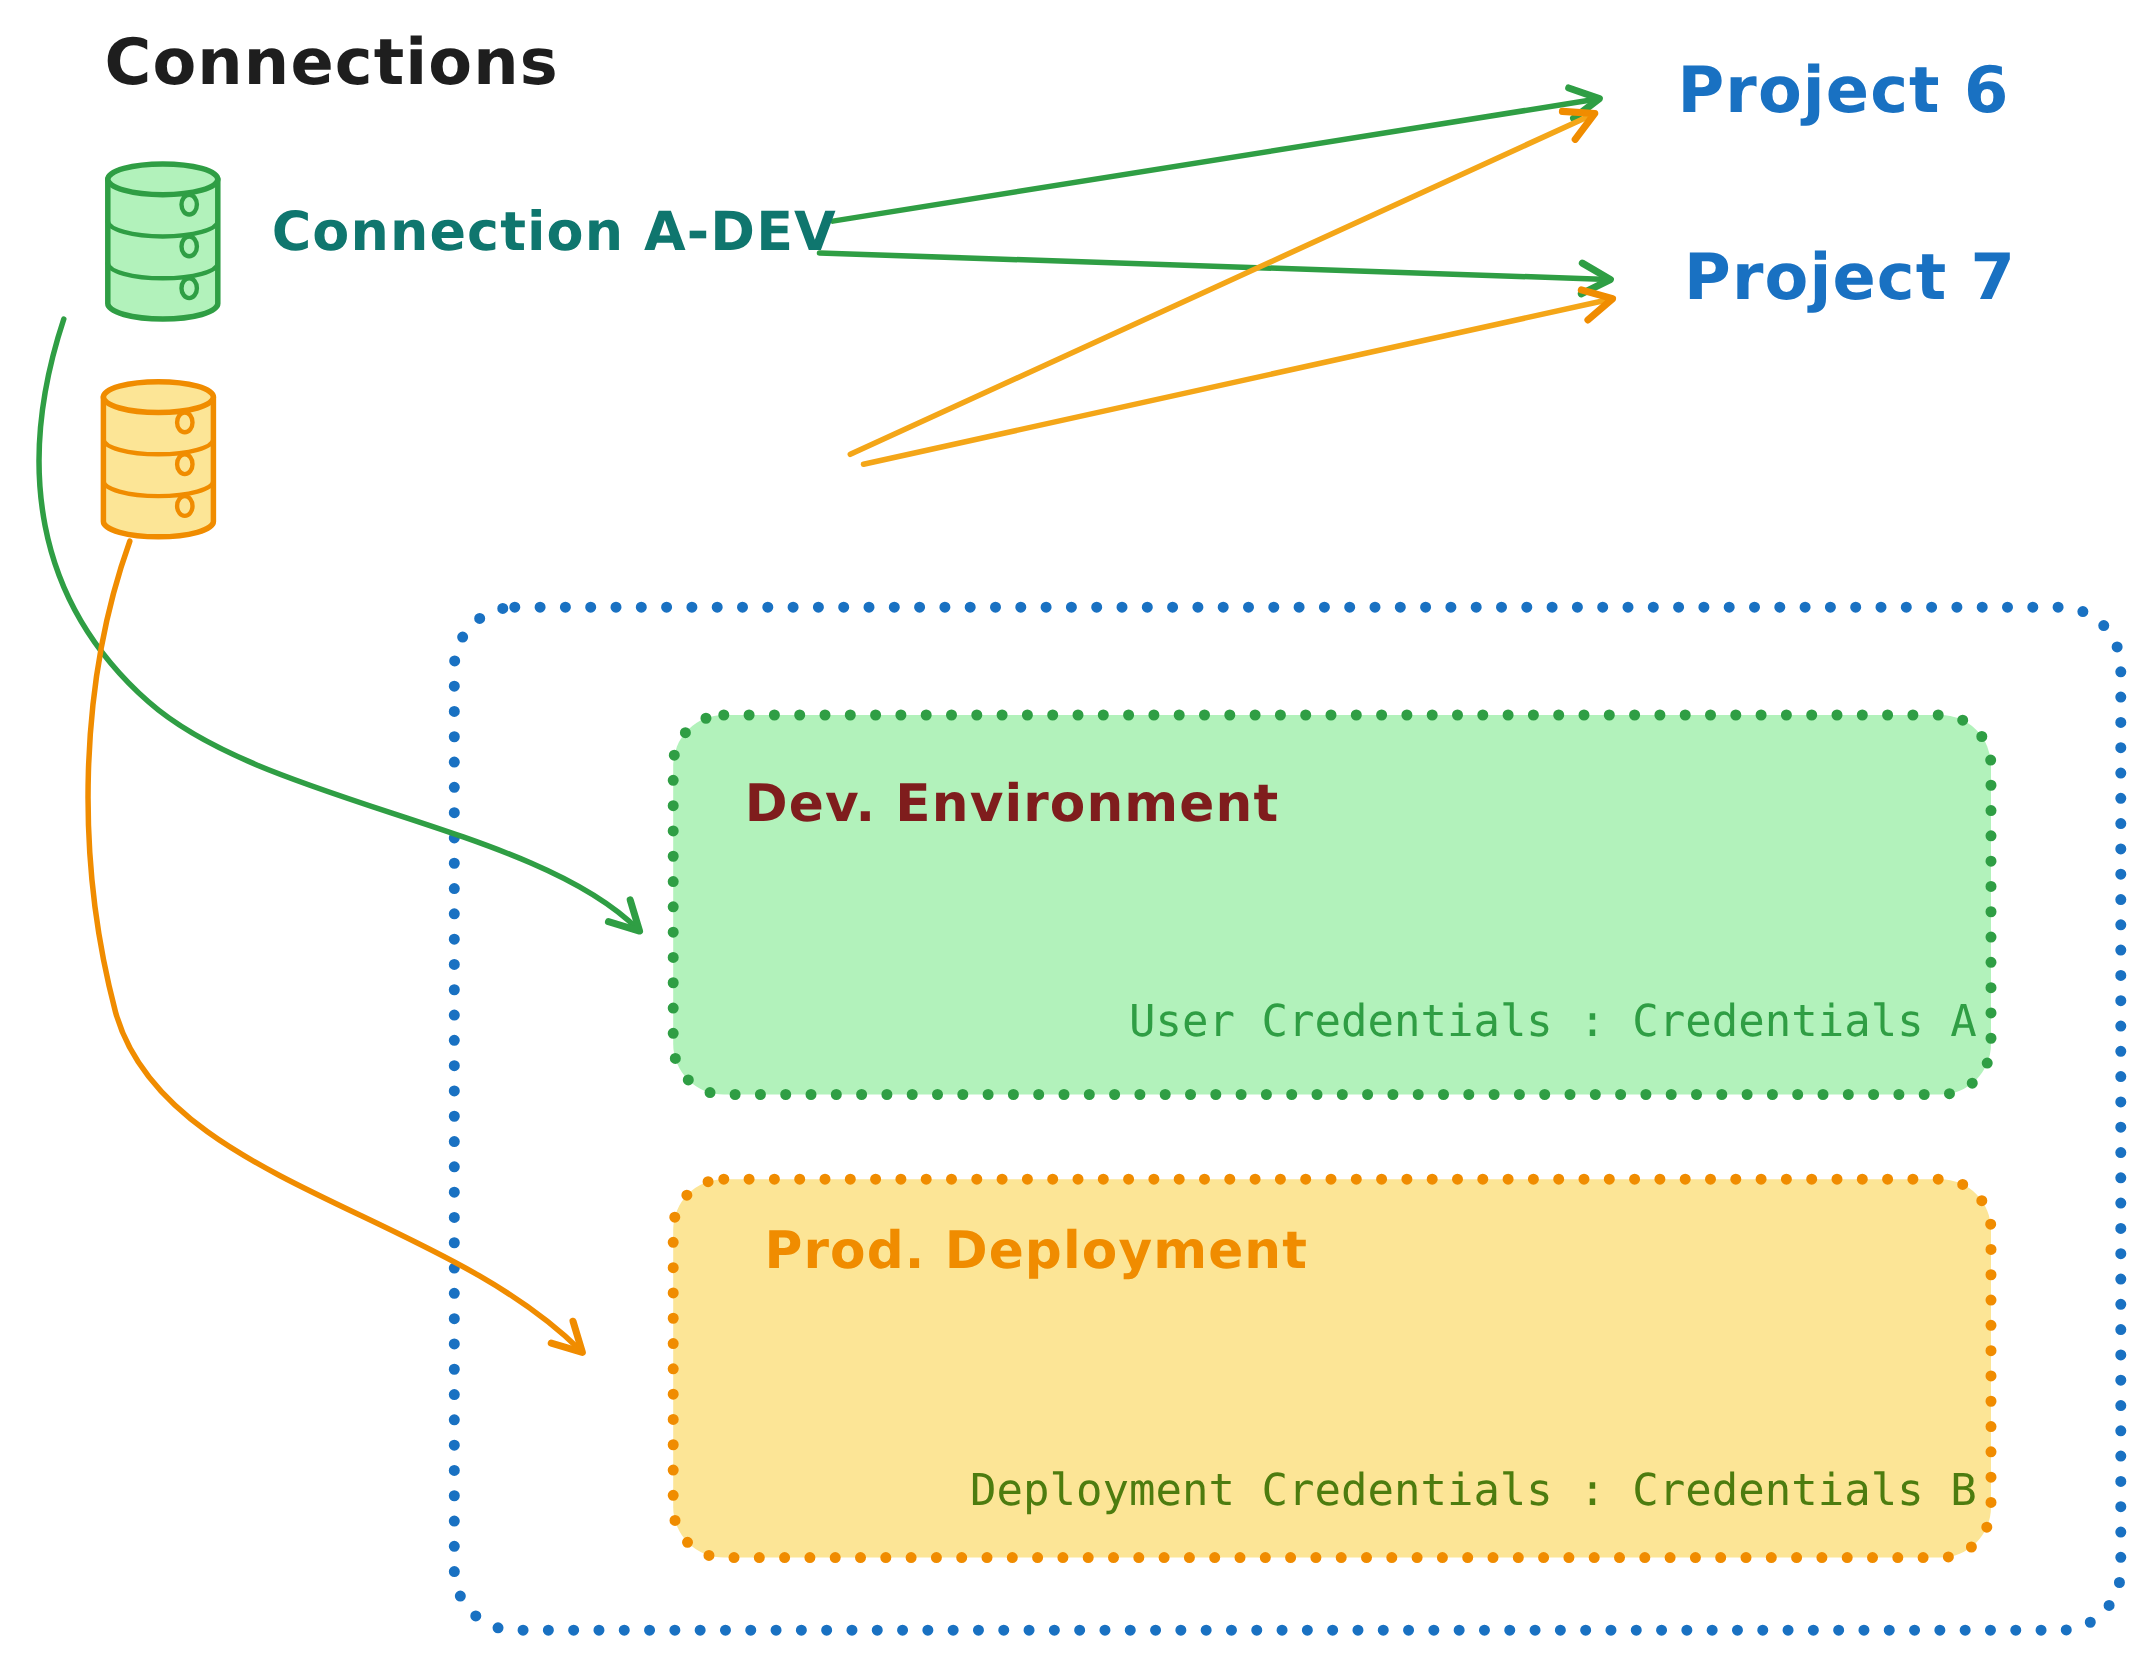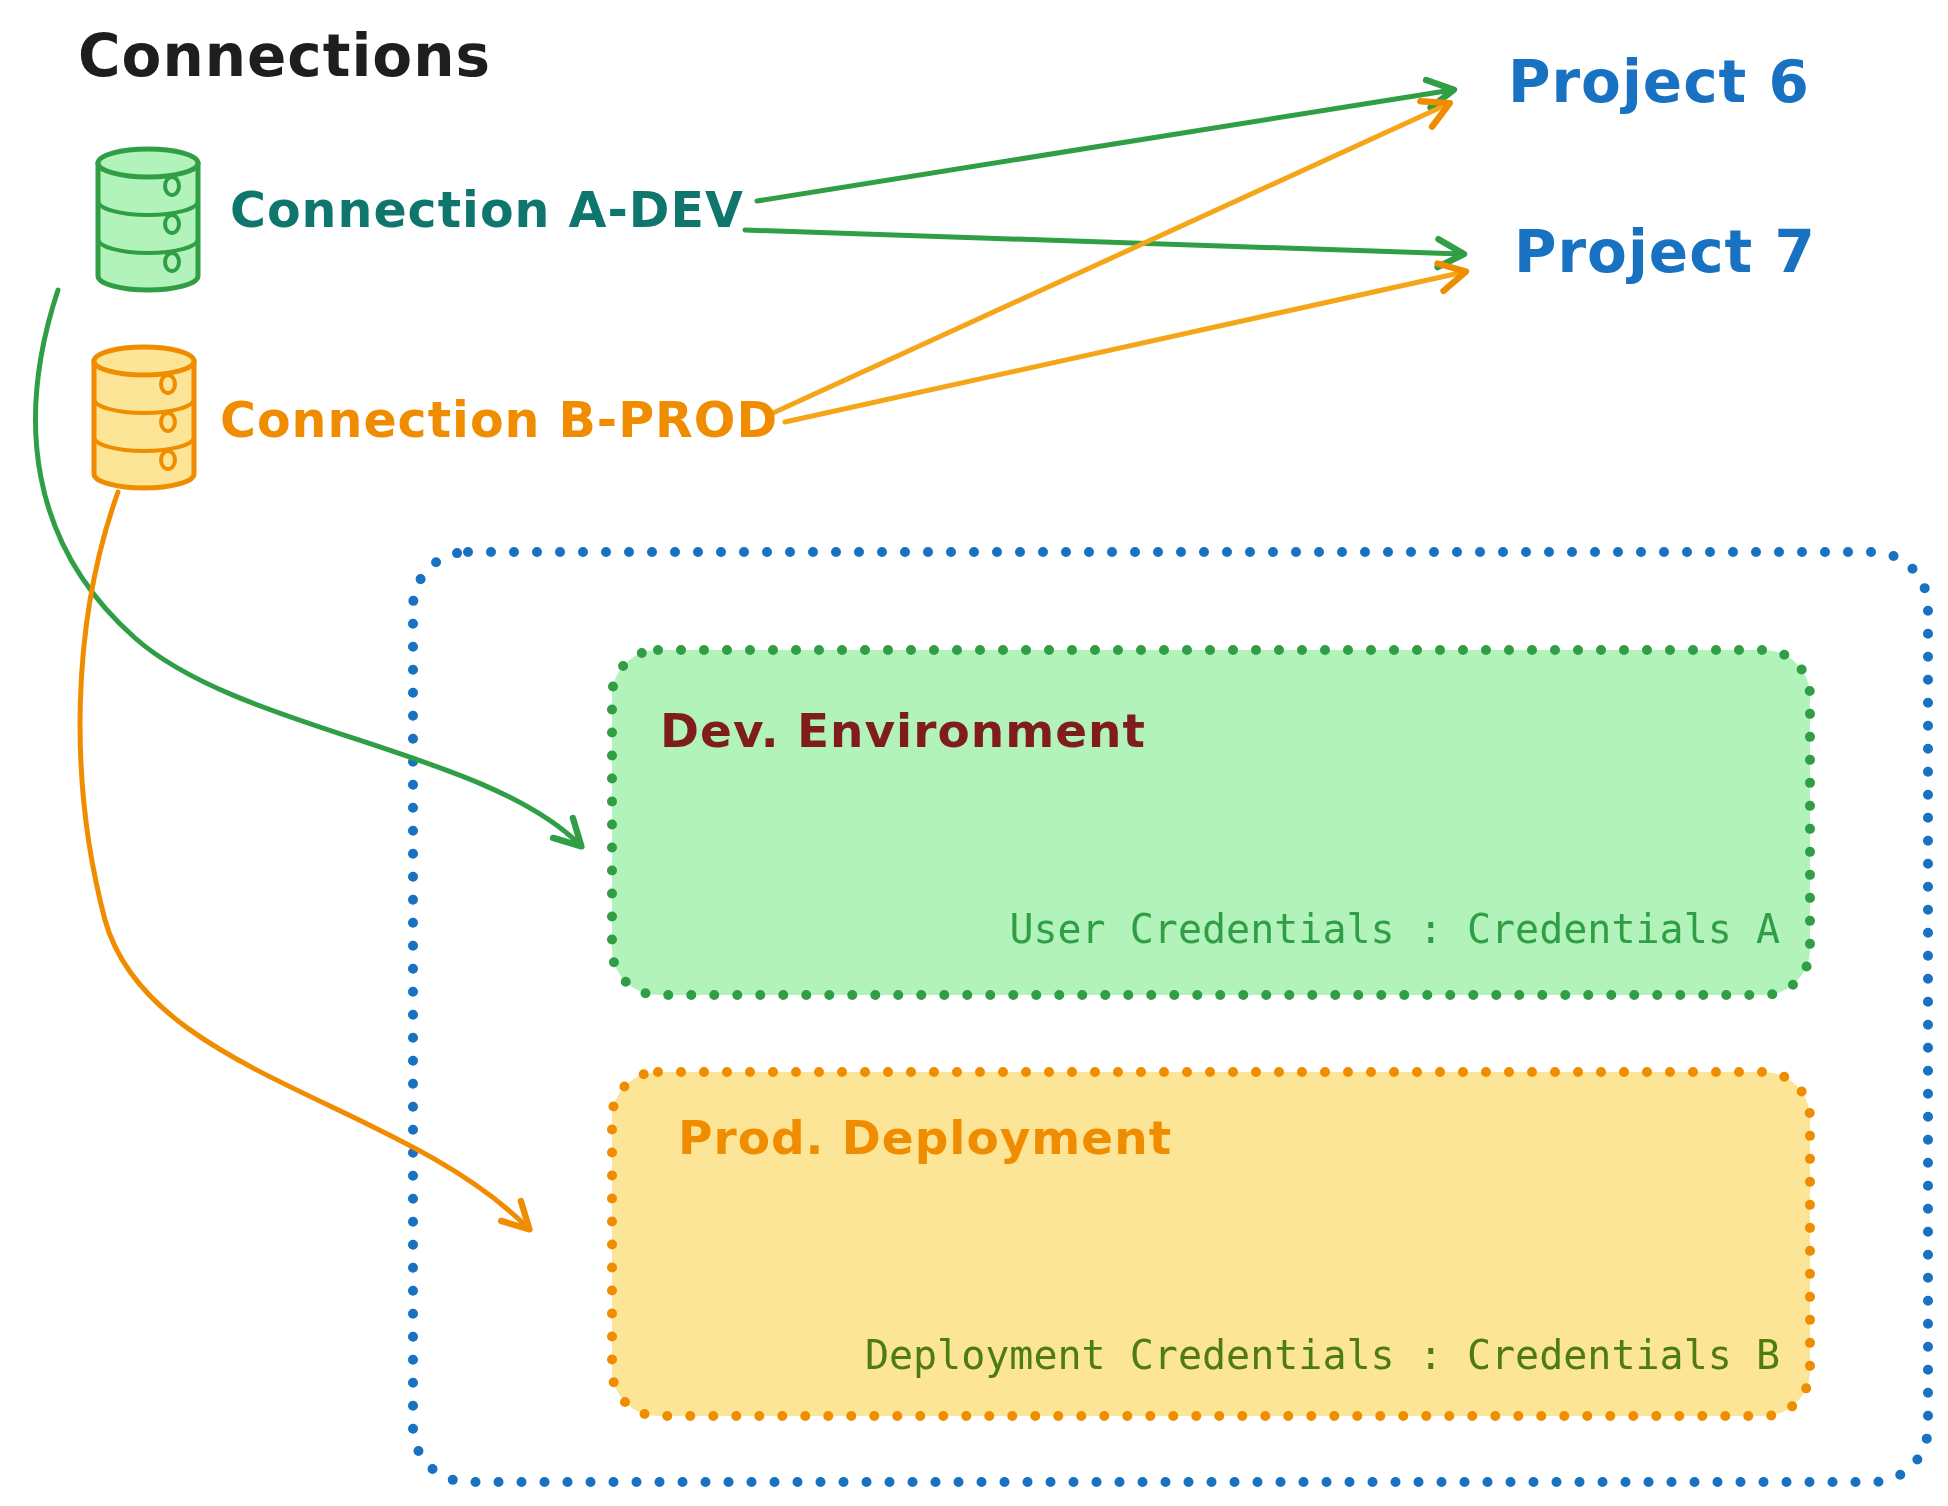--- a/index.html
+++ b/index.html
@@ -4,21 +4,21 @@
 <style>
   html,body{margin:0;padding:0;background:#ffffff;}
   .canvas{
     position:relative;
     width:1948px;height:1506px;
     background:#ffffff;
     overflow:hidden;
     font-family:"DejaVu Sans", sans-serif;
   }
   .overlay{position:absolute;left:0;top:0;width:1948px;height:1506px;}
-  .abs{position:absolute;white-space:nowrap;}
+  .abs{position:absolute;white-space:nowrap;margin-left:17px;}
   .hand{font-family:"DejaVu Sans", sans-serif;letter-spacing:1px;}
   .mono{font-family:"DejaVu Sans Mono", monospace;font-weight:normal;}
   .title{font-size:58px;font-weight:bold;color:#1e1e1e;}
   .conn-label{font-size:49px;font-weight:bold;}
   .conn-green{color:#0f766e;}
   .conn-orange{color:#f08c00;}
   .project-label{font-size:58px;font-weight:bold;color:#1971c2;}
   .env-title{font-size:47px;font-weight:bold;}
   .env-title-green{color:#7f1d1d;}
   .env-title-orange{color:#f08c00;}
@@ -79,21 +79,20 @@
     <path d="M6 17 v113 a50 14 0 0 0 100 0 V17" fill="#fce596" stroke="#f08c00" stroke-width="5" stroke-linecap="round" stroke-linejoin="round"></path>
     <ellipse cx="56" cy="17" rx="50" ry="14" fill="#fce596" stroke="#f08c00" stroke-width="5"></ellipse>
     <path d="M6 55 a50 14 0 0 0 100 0" fill="none" stroke="#f08c00" stroke-width="4" stroke-linecap="round"></path>
     <path d="M6 93 a50 14 0 0 0 100 0" fill="none" stroke="#f08c00" stroke-width="4" stroke-linecap="round"></path>
     <ellipse cx="80" cy="40" rx="7" ry="9" fill="none" stroke="#f08c00" stroke-width="4"></ellipse>
     <ellipse cx="80" cy="78" rx="7" ry="9" fill="none" stroke="#f08c00" stroke-width="4"></ellipse>
     <ellipse cx="80" cy="116" rx="7" ry="9" fill="none" stroke="#f08c00" stroke-width="4"></ellipse>
   </svg>
 
   <div class="abs hand conn-label conn-green" style="left:230px;top:182px;">Connection A-DEV</div>
-  <div class="abs hand conn-label conn-orange" style="left:220px;top:392px;">Connection B-PROD</div>
 
   <div class="abs hand project-label" style="left:1508px;top:48px;">Project 6</div>
   <div class="abs hand project-label" style="left:1514px;top:218px;">Project 7</div>
 
   <div class="abs hand env-title env-title-green" style="left:660px;top:703px;">Dev. Environment</div>
   <div class="abs hand env-title env-title-orange" style="left:678px;top:1110px;">Prod. Deployment</div>
 
   <div class="abs mono cred-line cred-green" style="top:906px;">User Credentials : Credentials A</div>
   <div class="abs mono cred-line cred-orange" style="top:1332px;">Deployment Credentials : Credentials B</div>
 

